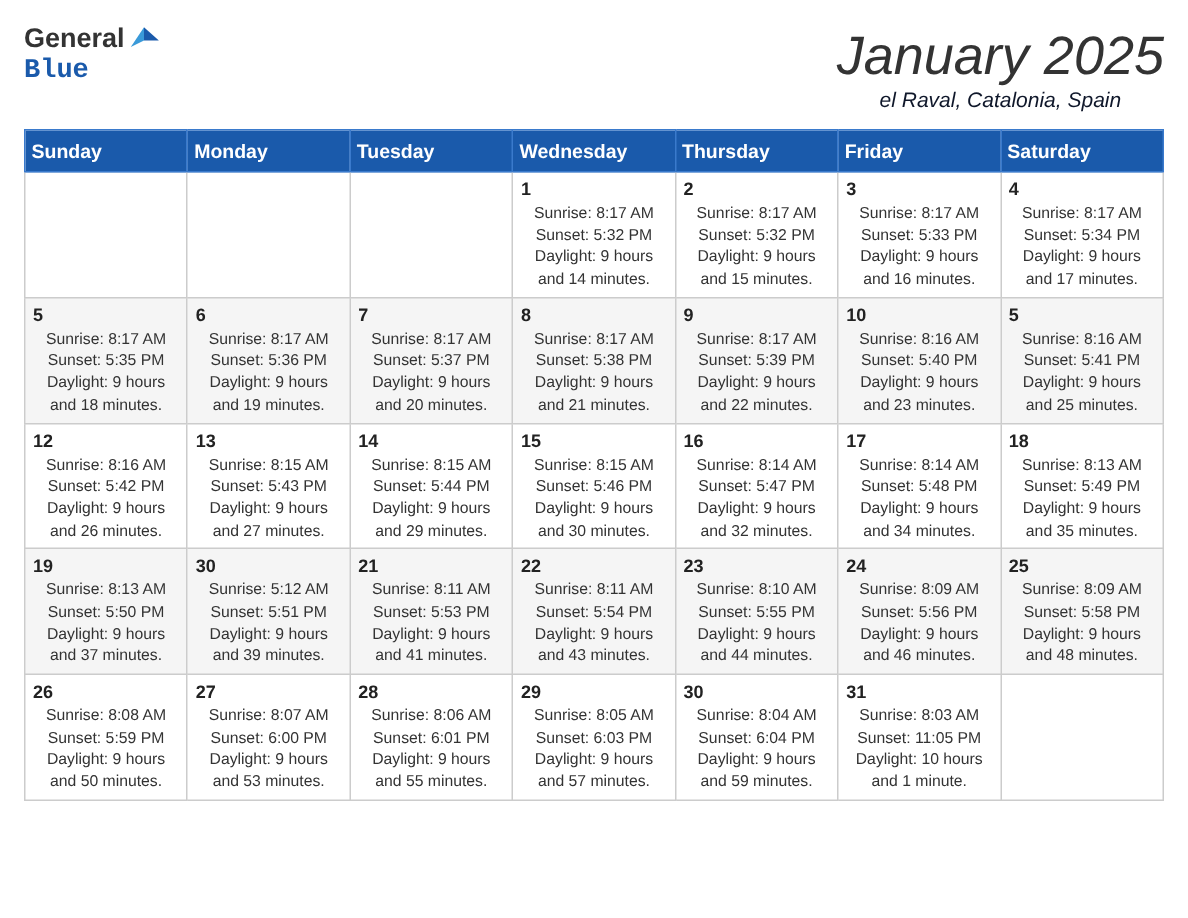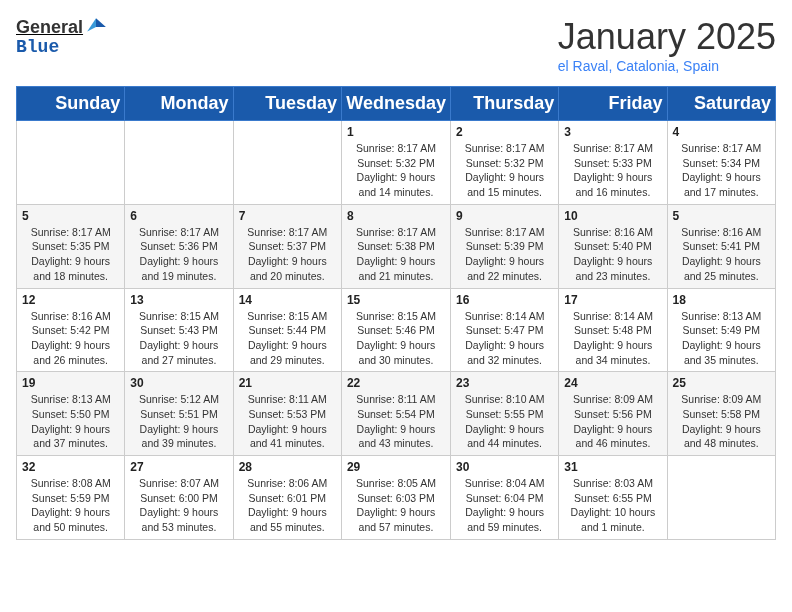--- a/index.html
+++ b/index.html
@@ -35,43 +35,44 @@
       font-weight: bold;
       color: #1a5aab;
       font-family: Liberation Mono, monospace;
     }
     .logo-icon {
       width: 22px;
       height: 22px;
       margin-left: 2px;
     }
     .title-block {
-      text-align: left;
+      text-align: center;
+      font-style: italic;
     }
     .title-month {
       font-size: 36px;
       font-weight: normal;
       color: #333;
     }
     .title-location {
       font-size: 14px;
-      color: #3b82f6;
+      color: #0f172a;
     }
     .calendar {
       width: 100%;
       border-collapse: collapse;
       border: 1px solid #ccc;
     }
     .calendar th {
       background-color: #1a5aab;
       color: #fff;
-      font-size: 18px;
+      font-size: 13px;
       font-weight: bold;
       padding: 6px 4px;
-      text-align: right;
+      text-align: left;
       border: 1px solid #3a7acc;
     }
     .calendar td {
       width: 108px;
       vertical-align: top;
       padding: 4px 5px;
       border: 1px solid #ccc;
       font-size: 11px;
       color: #333;
       background: #fff;
@@ -95,21 +96,21 @@
     .empty-cell {
       background: #fff !important;
     }
   </style>
 </head>
 <body>
 
 <div class="header">
   <div class="logo">
     <div class="logo-text">
-      <span style="display:flex;align-items:flex-end;text-decoration:underline;">
+      <span style="display:flex;align-items:flex-start;">
         <span class="logo-general">General</span>
         <svg class="logo-icon" viewBox="0 0 40 40" xmlns="http://www.w3.org/2000/svg">
           <polygon points="20,4 38,20 20,20" fill="#1a5aab"></polygon>
           <polygon points="20,4 20,20 4,28" fill="#3a9ad9"></polygon>
         </svg>
       </span>
       <span class="logo-blue">Blue</span>
     </div>
   </div>
   <div class="title-block">
@@ -287,21 +288,21 @@
         </td>
         <td>
           <div class="day-num">25</div>
           <div class="day-info">Sunrise: 8:09 AM
 Sunset: 5:58 PM
 Daylight: 9 hours and 48 minutes.</div>
         </td>
       </tr>
       <tr>
         <td>
-          <div class="day-num">32</div>
+          <div class="day-num">26</div>
           <div class="day-info">Sunrise: 8:08 AM
 Sunset: 5:59 PM
 Daylight: 9 hours and 50 minutes.</div>
         </td>
         <td>
           <div class="day-num">27</div>
           <div class="day-info">Sunrise: 8:07 AM
 Sunset: 6:00 PM
 Daylight: 9 hours and 53 minutes.</div>
         </td>
@@ -319,19 +320,19 @@
         </td>
         <td>
           <div class="day-num">30</div>
           <div class="day-info">Sunrise: 8:04 AM
 Sunset: 6:04 PM
 Daylight: 9 hours and 59 minutes.</div>
         </td>
         <td>
           <div class="day-num">31</div>
           <div class="day-info">Sunrise: 8:03 AM
-Sunset: 6:55 PM
+Sunset: 11:05 PM
 Daylight: 10 hours and 1 minute.</div>
         </td>
         <td class="empty-cell"></td>
       </tr>
     </tbody>
 </table>
 
 </body></html>

